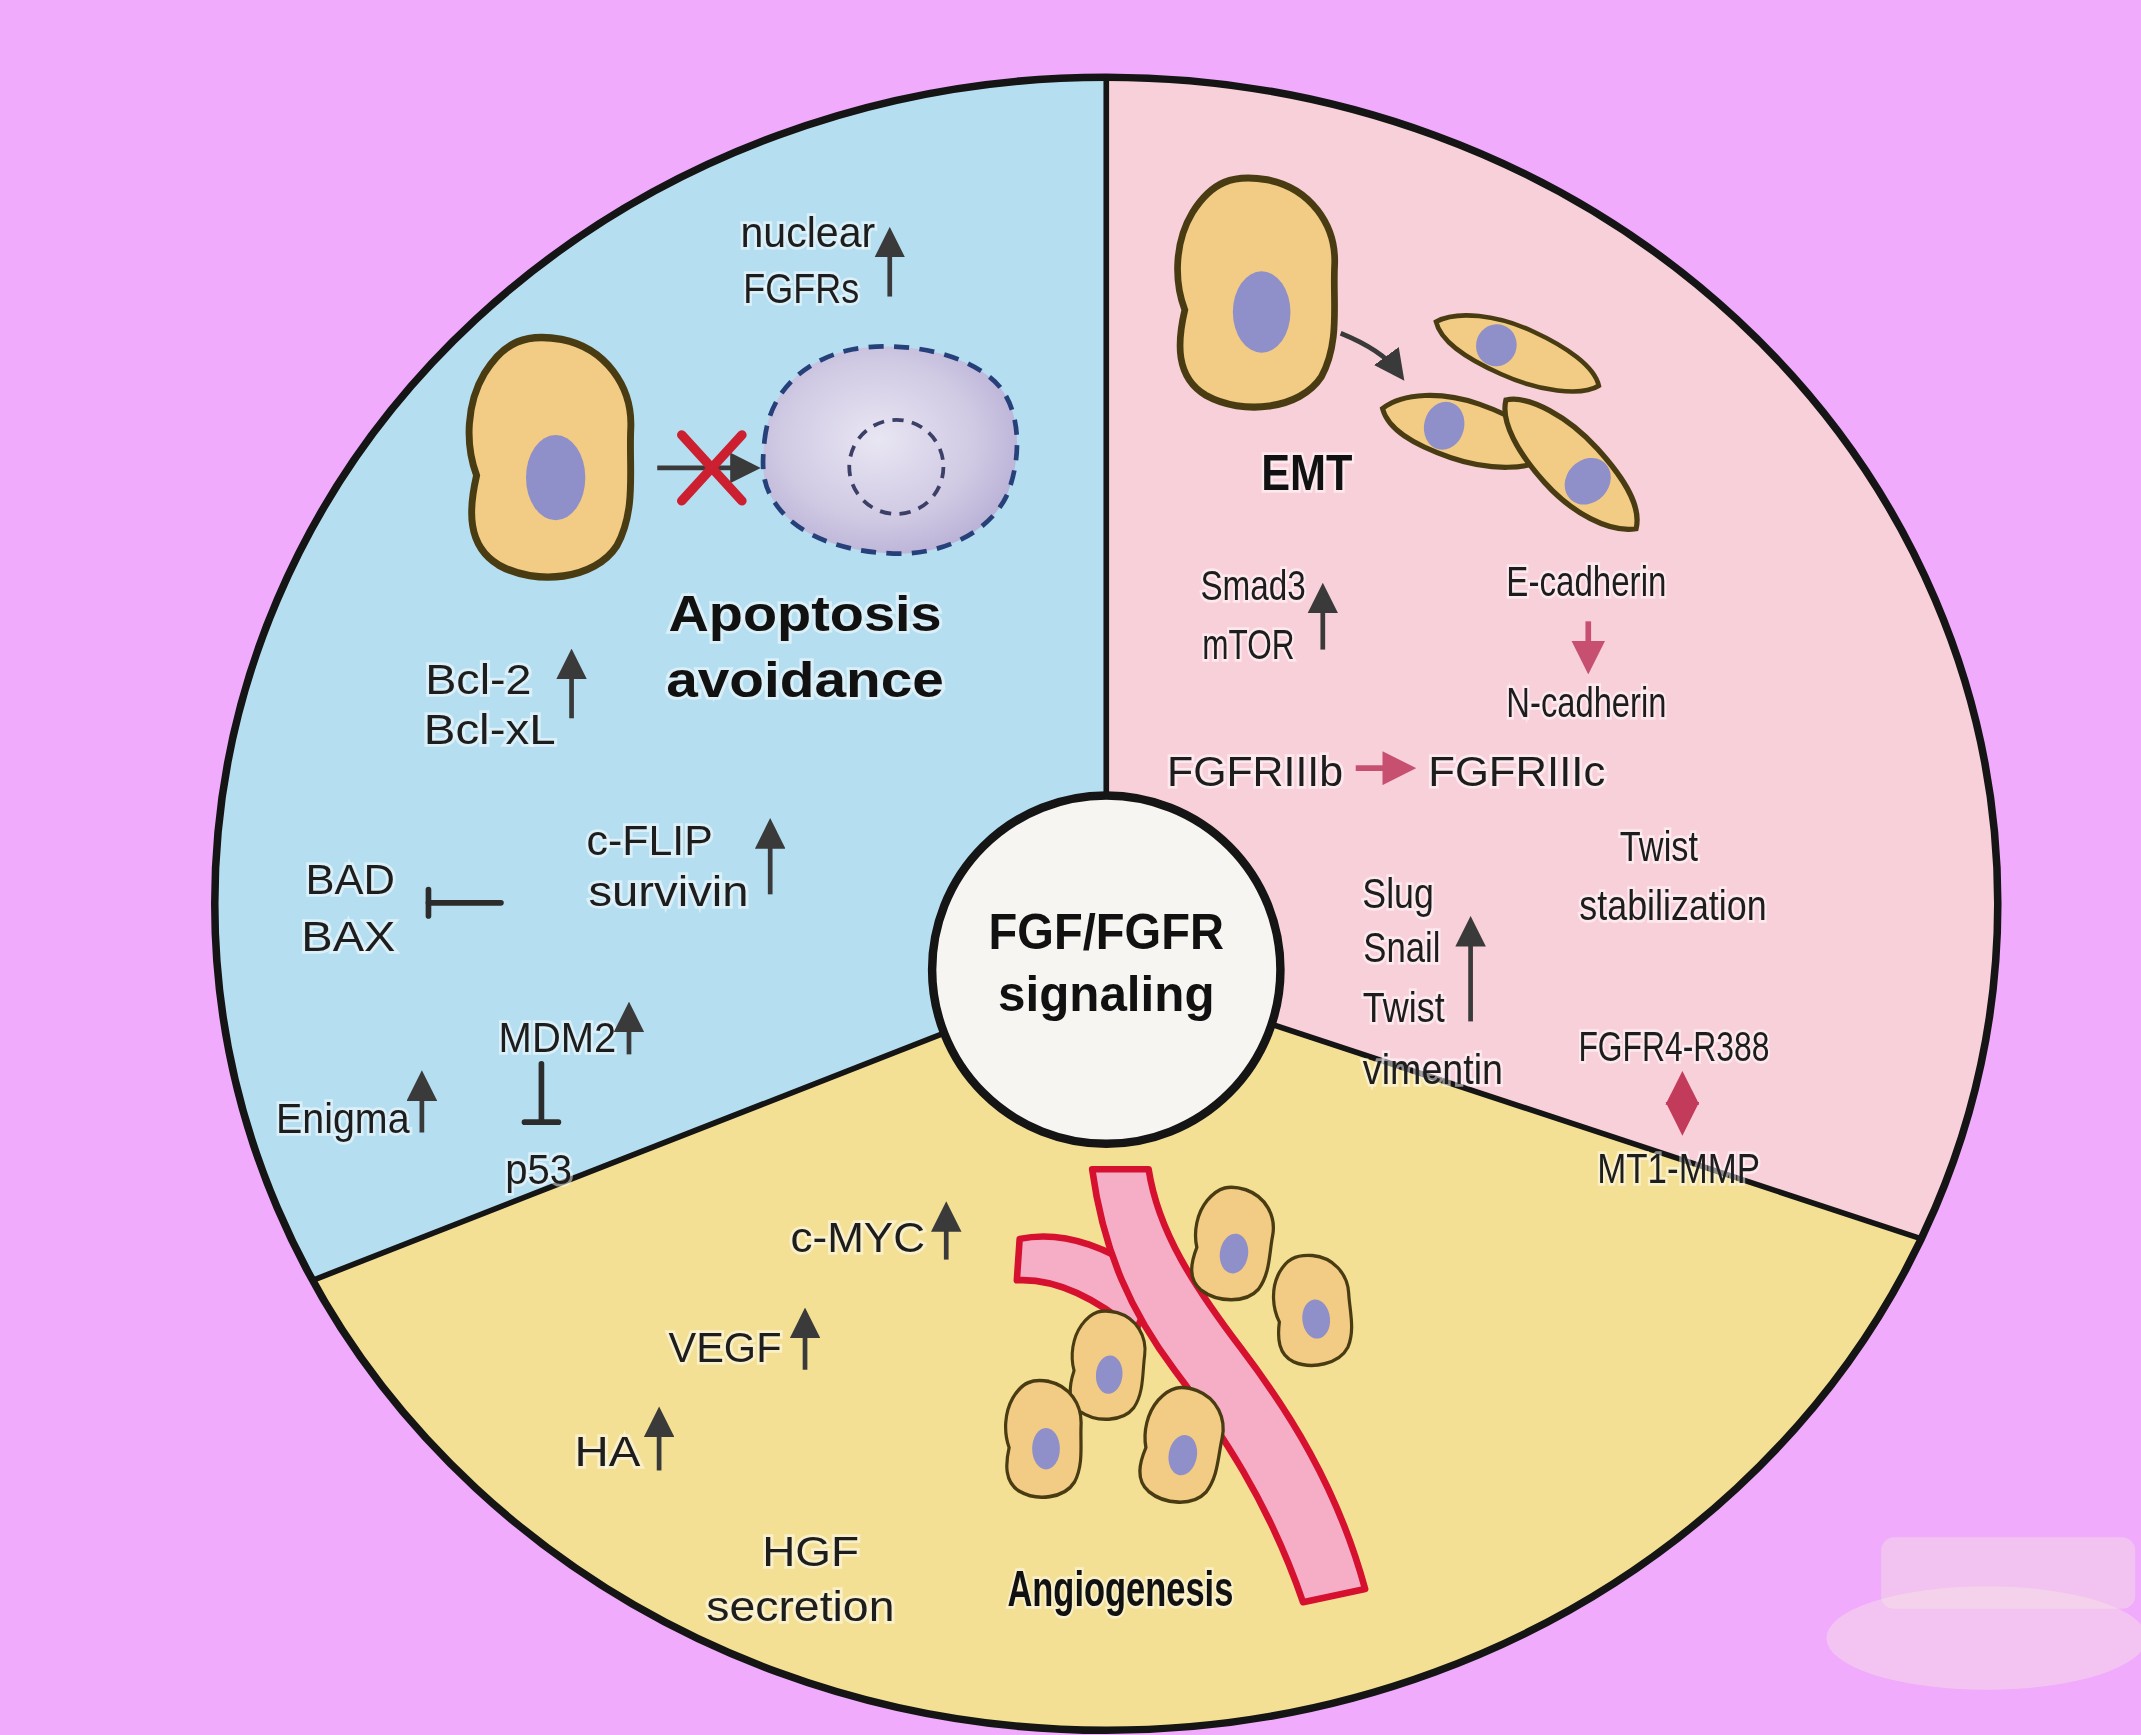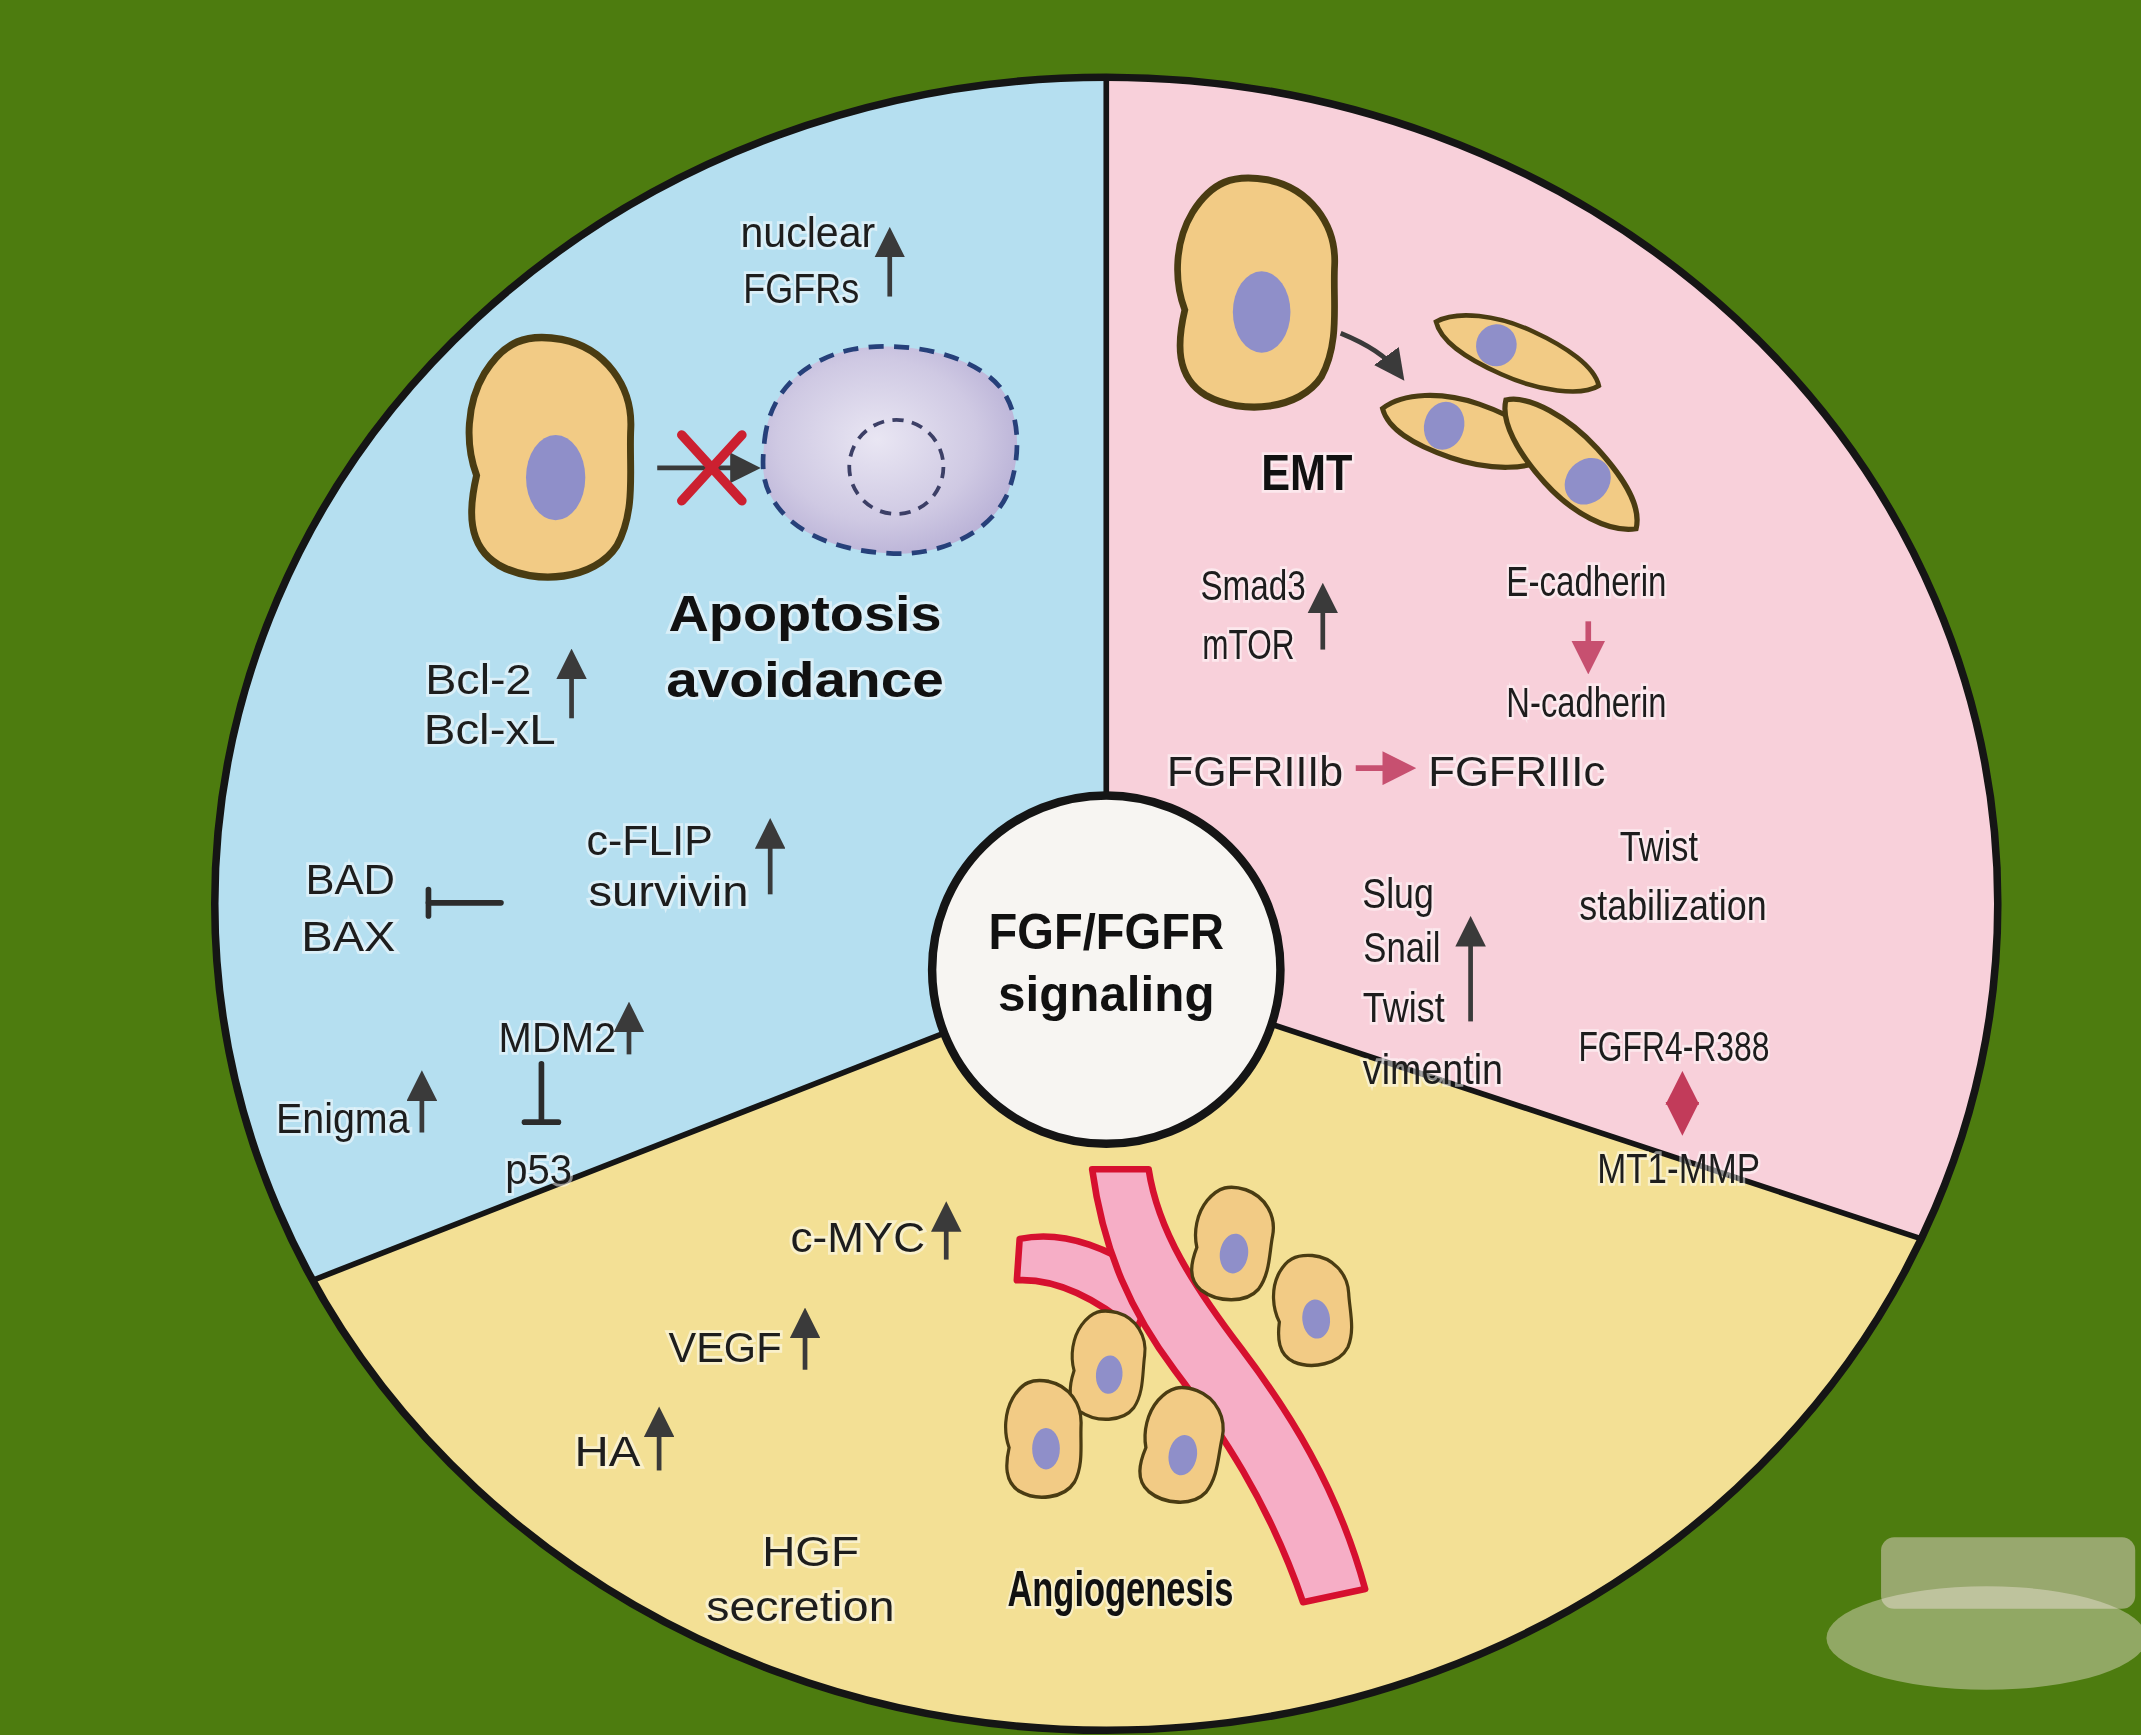--- a/index.html
+++ b/index.html
@@ -1,16 +1,16 @@
 <!DOCTYPE html>
 <html style="font-size:15px"><head>
 <meta charset="utf-8">
 <style>
   html,body{margin:0;padding:0;background:#fcfbf8;}
-  .stage{position:relative;width:2141px;height:1735px;background:#4d7c0f;overflow:hidden;
+  .stage{position:relative;width:2141px;height:1735px;background:#f0abfc;overflow:hidden;
          font-family:"Liberation Sans",sans-serif;}
   svg{position:absolute;inset:0;}
   .lbl{font-family:"Liberation Sans",sans-serif;font-size:46px;fill:#1d1d1d;
        paint-order:stroke;stroke:#ffffff;stroke-width:6px;stroke-opacity:.5;}
   .ttl{font-family:"Liberation Sans",sans-serif;font-size:54px;font-weight:bold;fill:#111;
        paint-order:stroke;stroke:#ffffff;stroke-width:6px;stroke-opacity:.5;}
   .ctr{font-family:"Liberation Sans",sans-serif;font-size:54px;font-weight:bold;fill:#111;}
   .shaft{stroke:#3a3a3a;stroke-width:5;fill:none;}
   .rose{stroke:#c75070;stroke-width:6;fill:none;}
   .crimson{stroke:#c23b5a;stroke-width:6;fill:none;}

